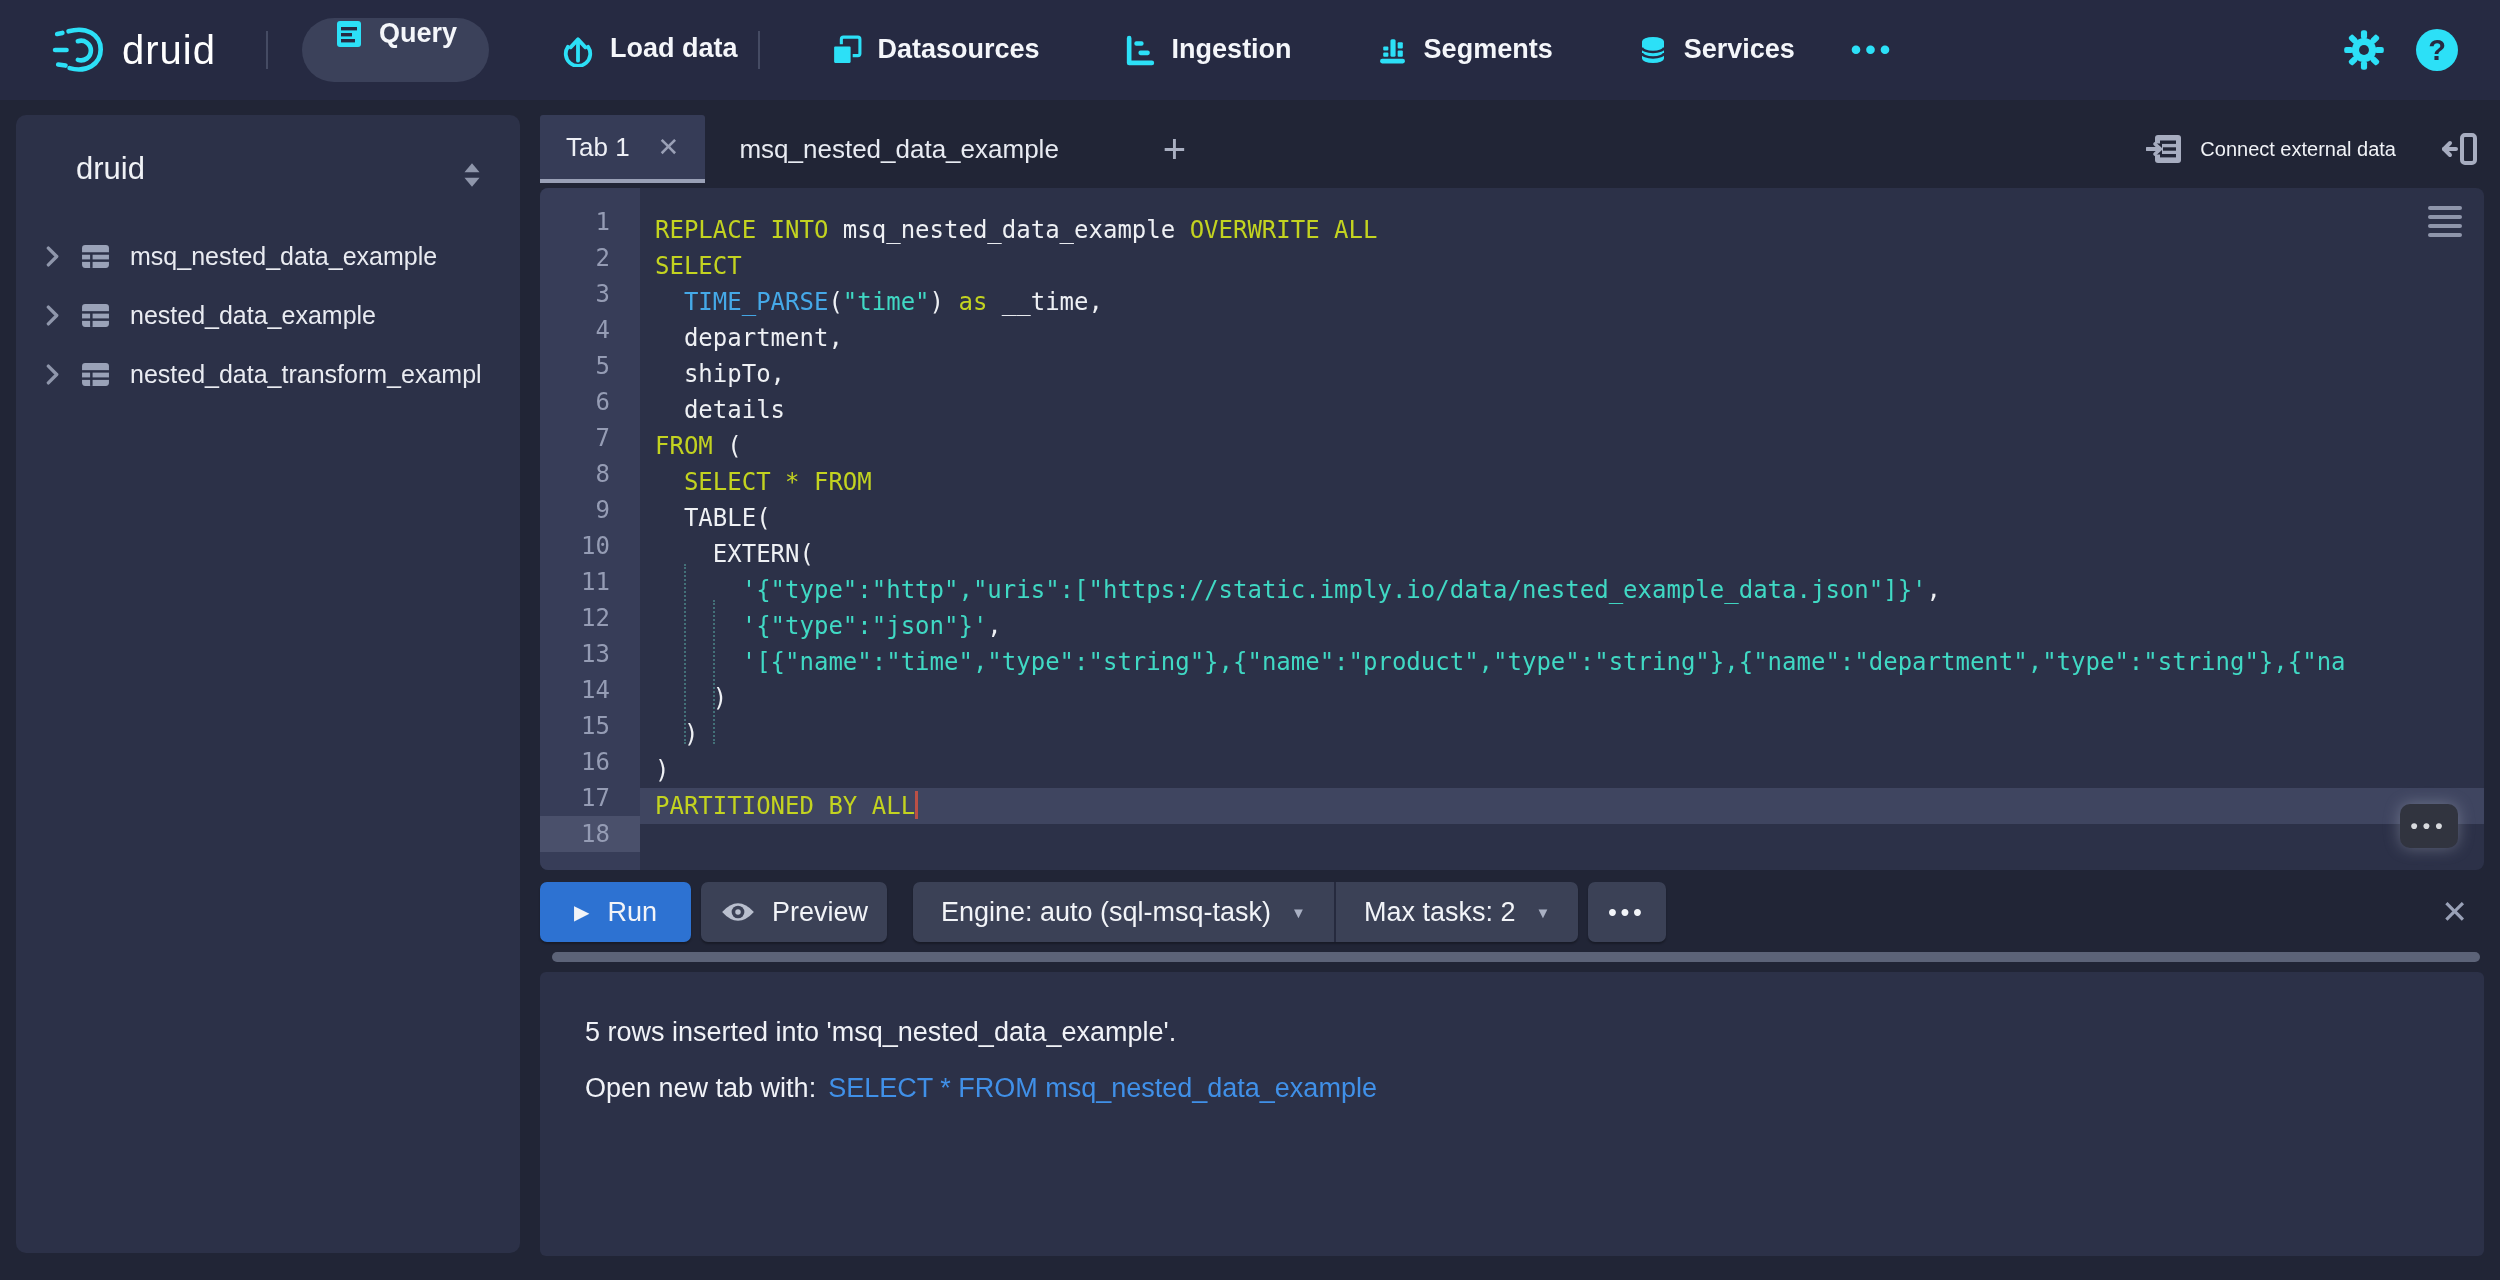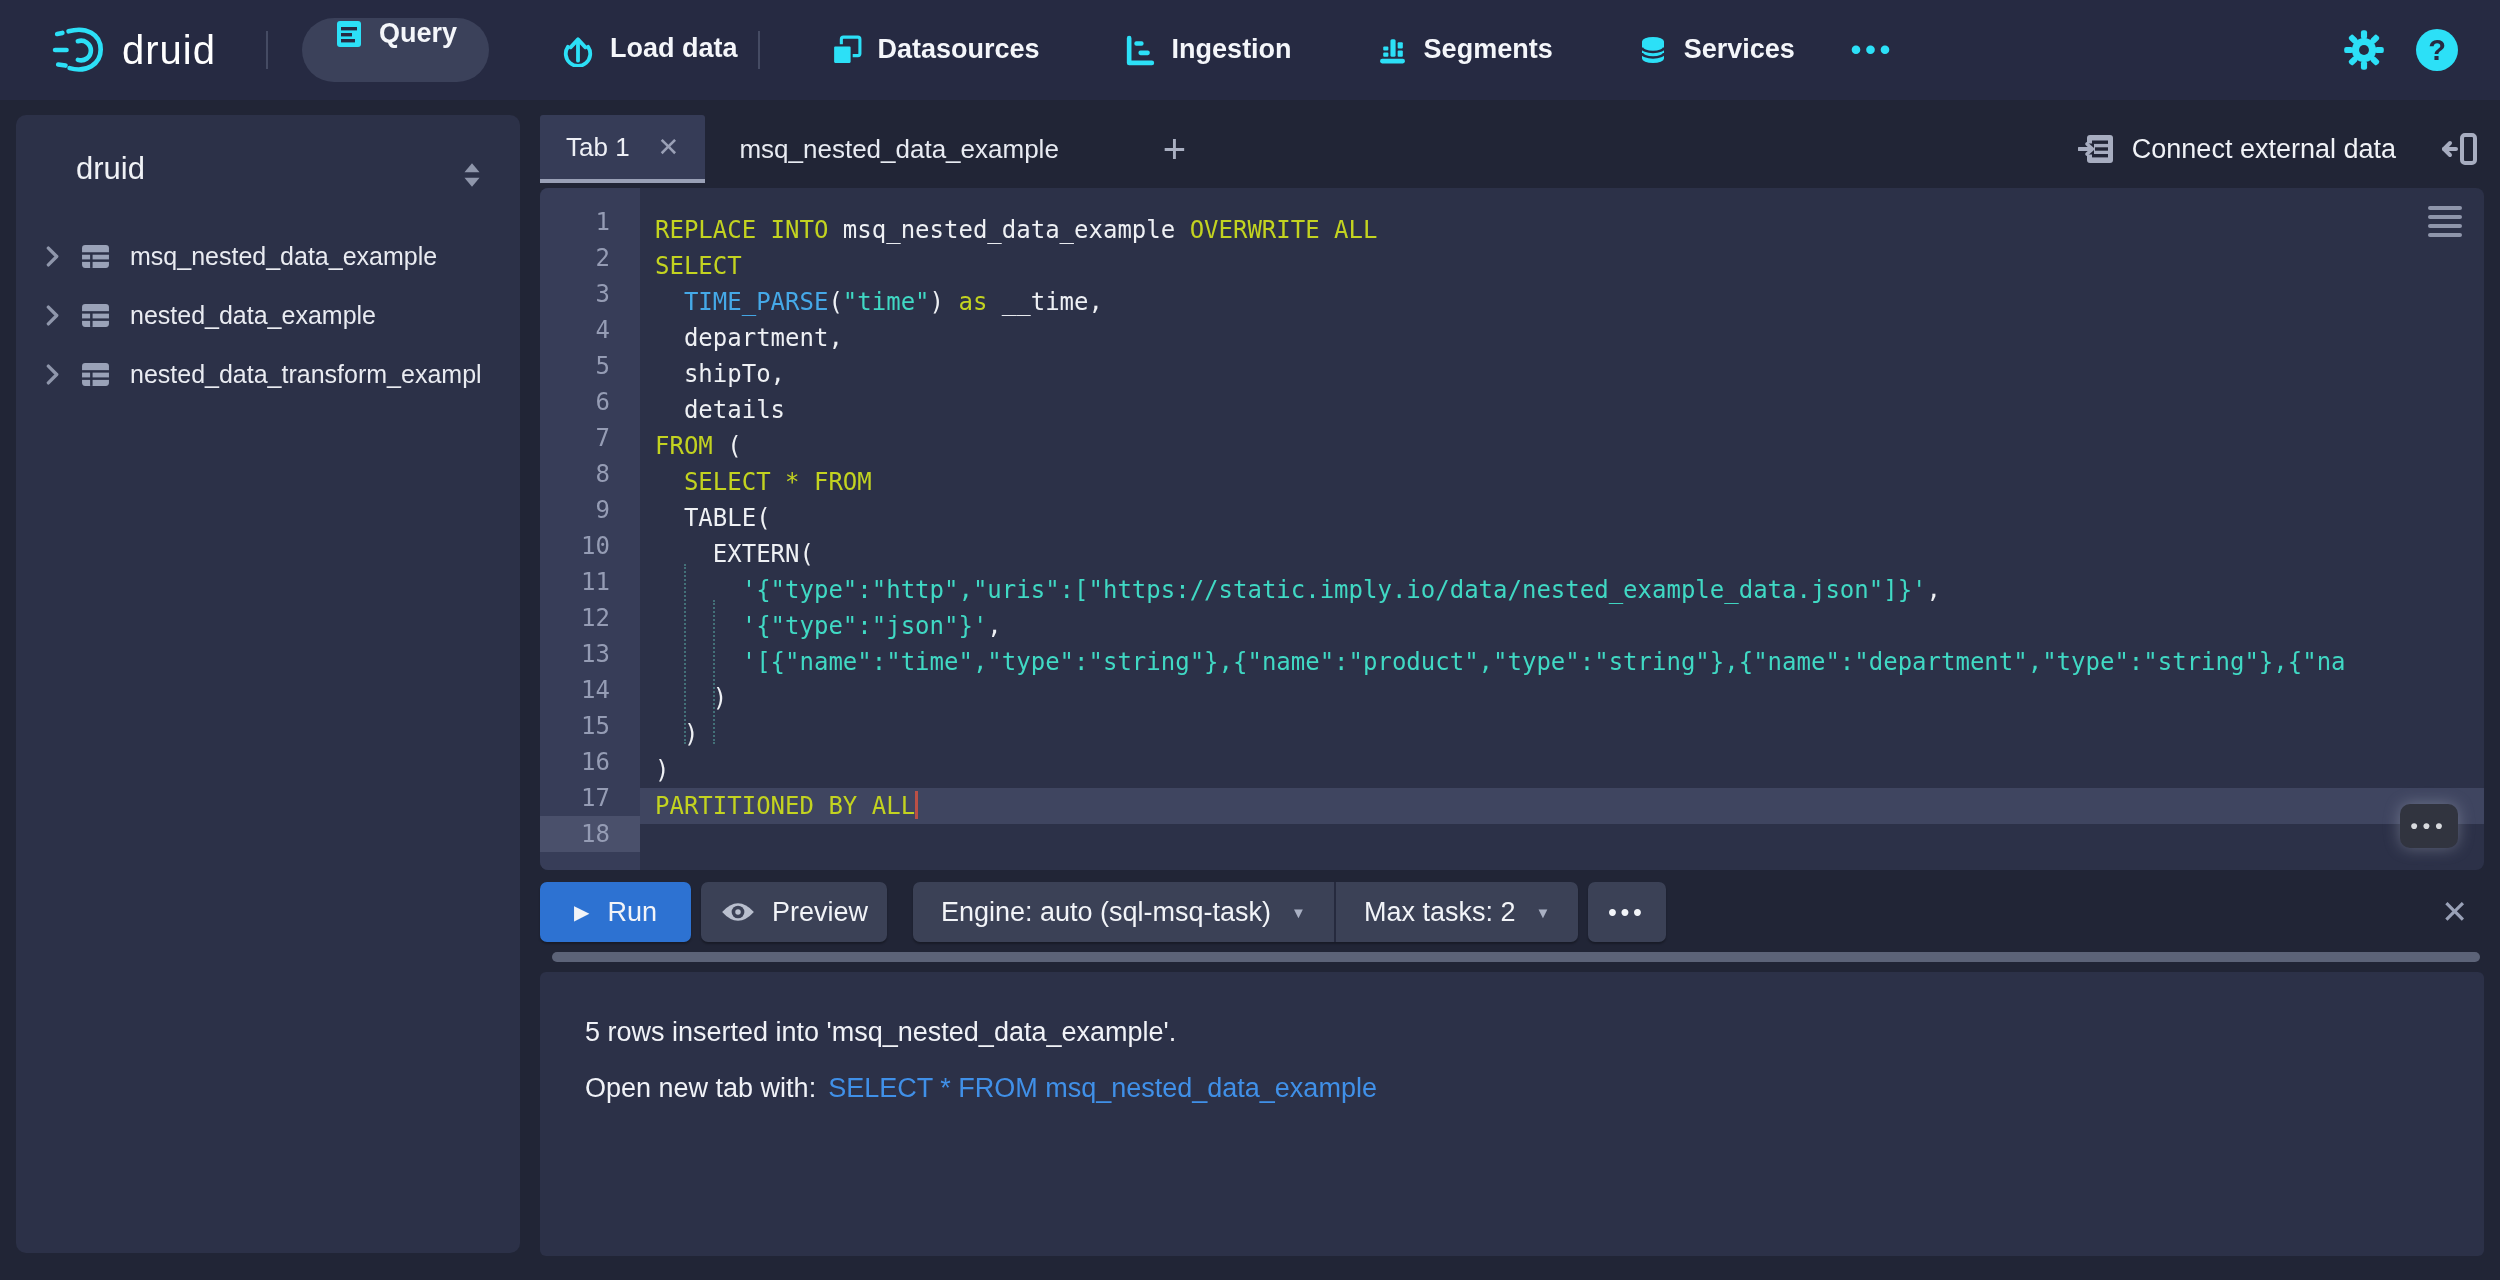--- a/index.html
+++ b/index.html
@@ -42,21 +42,21 @@
   
   .main { position:absolute; left:540px; top:115px; width:1944px; height:1165px; }
 
   
   .tabrow { height:68px; display:flex; align-items:stretch; }
   .tab { display:flex; align-items:center; font-size:26px; color:#edeff5; padding:0 26px; }
   .tab.active { background:#363c57; border-bottom:4px solid #99a0b6; border-radius:3px 3px 0 0; }
   .tab-close { margin-left:28px; color:#9aa0b6; font-size:26px; }
   .tab.plain { padding:0 34px; color:#e8ebf2; }
   .tab-add { margin-left:70px; align-self:center; color:#aab0c2; font-size:40px; font-weight:300; }
-  .connect { display:flex; align-items:center; gap:16px; font-size:27px; color:#f0f2f6; align-self:center; }
+  .connect { display:flex; align-items:center; gap:16px; font-size:20px; color:#f0f2f6; align-self:center; }
   .panel-toggle { align-self:center; margin-left:44px; margin-right:6px; display:flex; }
 
   
   .editor { position:relative; margin-top:5px; height:682px; background:#2c3148;
             border-radius:8px; overflow:hidden; }
   .gutter-col { position:absolute; left:0; top:0; bottom:0; width:100px; background:#373d58;
                 padding-top:16px; font-family:"DejaVu Sans Mono", monospace; }
   .gutter-cell { height:36px; line-height:36px; text-align:right; padding-right:30px;
                  font-size:24px; color:#959cb4; }
   .gutter-cell.active { background:#4a506b; }

